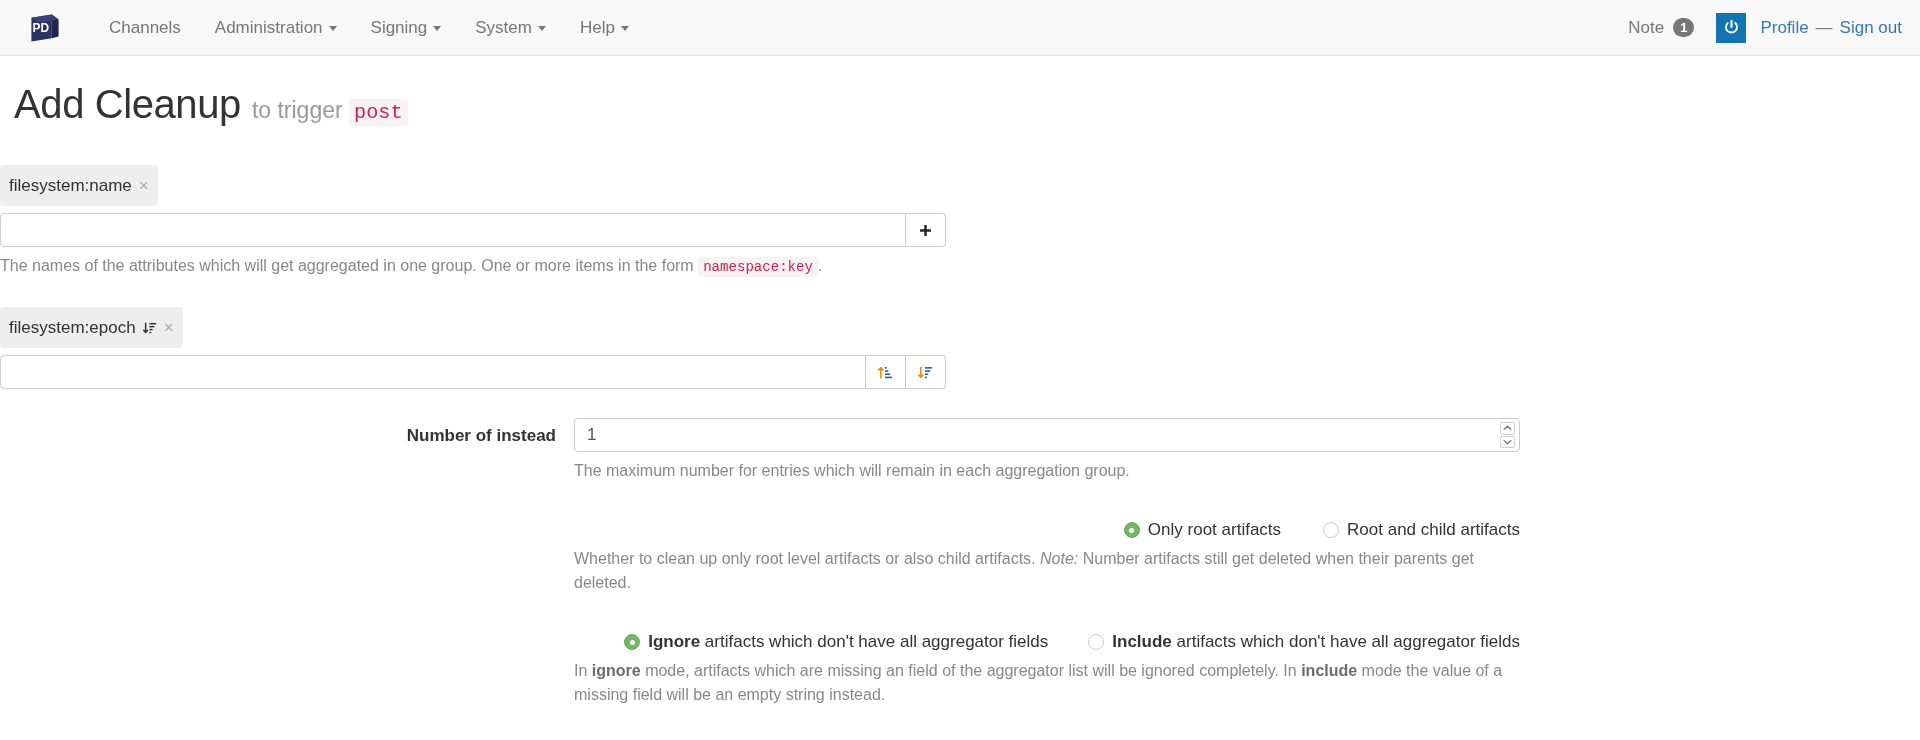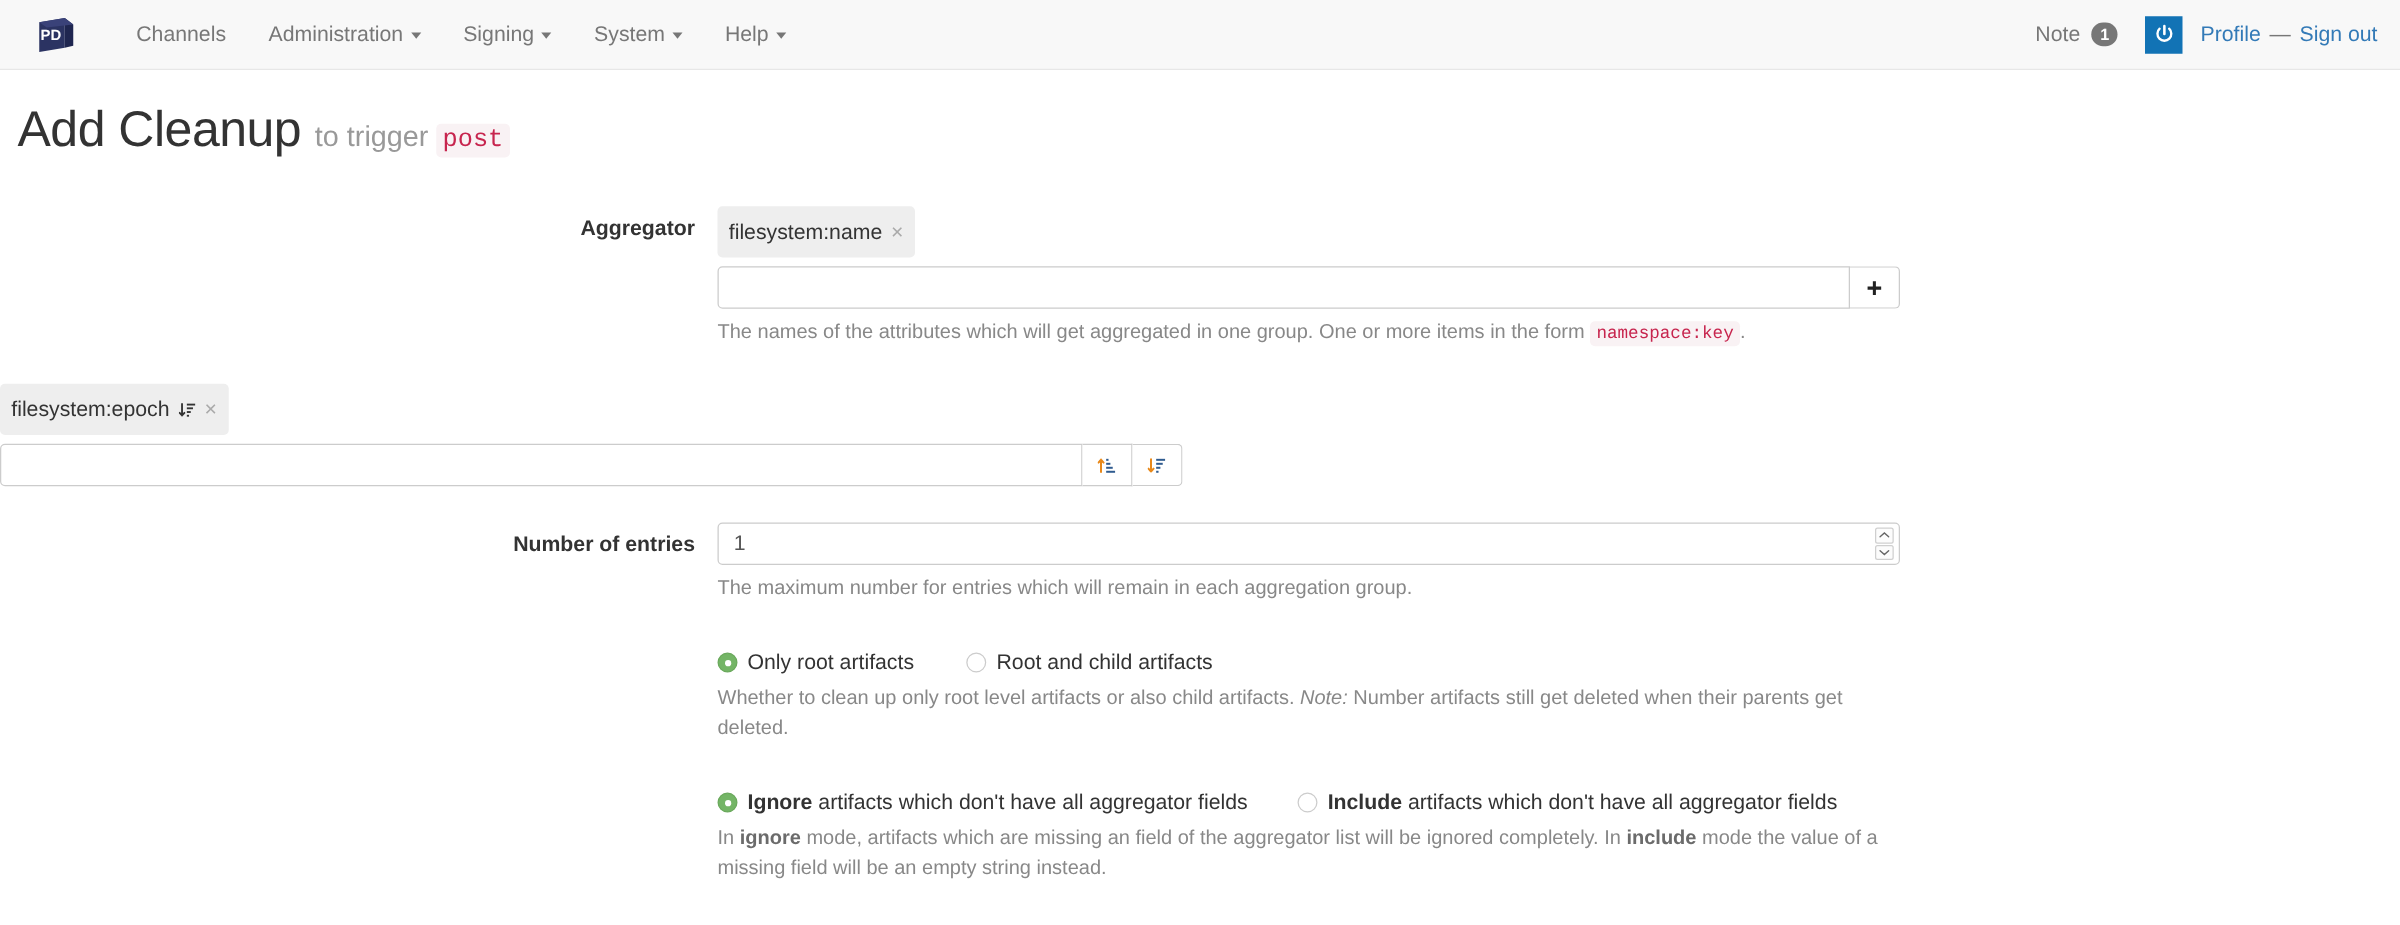--- a/index.html
+++ b/index.html
@@ -226,20 +226,21 @@
     max-width: 946px;
   }
   .help-block b { color: #6b6b6b; }
   .help-block i { font-style: italic; }
 
   .radio-row {
     display: flex;
     align-items: center;
     margin: 0;
     padding-top: 4px;
+    justify-content: flex-end;
   }
   .radio-opt {
     display: flex;
     align-items: center;
     gap: 8px;
     font-size: 17px;
     color: #333333;
     cursor: pointer;
     white-space: nowrap;
   }
@@ -325,21 +326,20 @@
   <span class="page-title">Add Cleanup</span>
   <span class="page-sub">
     <span>to trigger</span>
     <code class="inline">post</code>
   </span>
 </div>
 
 <div class="form">
 
   <div class="form-row">
-    <div class="col-label">Aggregator</div>
     <div class="col-field">
       <div class="tag-list">
         <span class="tag">
           <span>filesystem:name</span>
           <span class="tag-x">×</span>
         </span>
       </div>
       <div class="input-group">
         <input class="form-control" type="text" value="" placeholder="" style="">
         <div class="btn-addon">
@@ -391,21 +391,21 @@
             <rect x="7.4" y="12.4" width="2.0" height="1.7" fill="#2f5b8f"></rect>
           </svg>
         </div>
       </div>
     </div>
   </div>
 
   <div class="spacer-sm"></div>
 
   <div class="form-row">
-    <div class="col-label">Number of entries</div>
+    <div class="col-label">Number of instead</div>
     <div class="col-field">
       <div class="num-wrap">
         <input class="form-control single" type="text" value="1" style="">
         <div class="spinner">
           <div class="spin-btn">
             <svg width="9" height="6" viewBox="0 0 10 7">
               <path d="M1 5.2 L5 1.6 L9 5.2" stroke="#666666" stroke-width="1.3" fill="none" stroke-linecap="round"></path>
             </svg>
           </div>
           <div class="spin-btn">

